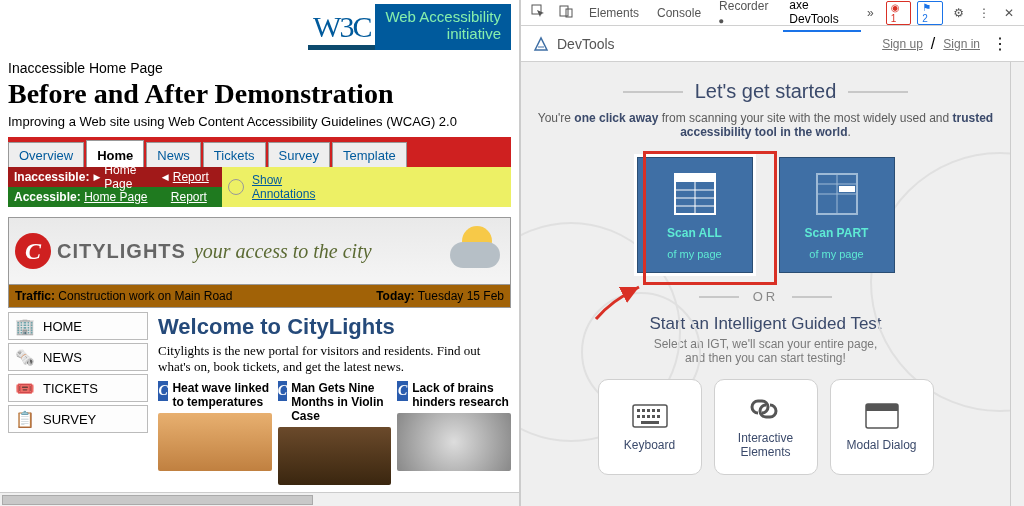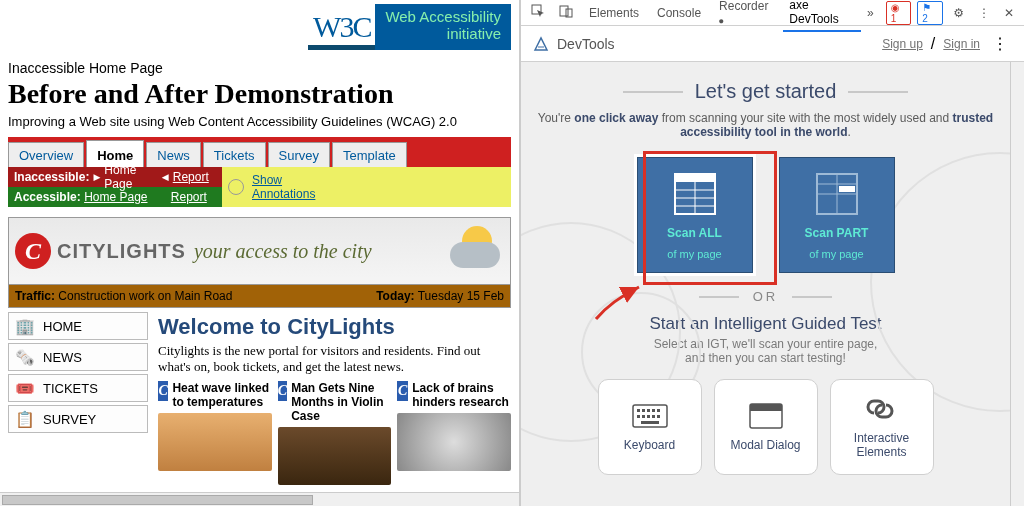--- a/index.html
+++ b/index.html
@@ -341,29 +341,29 @@
               <rect x="10" y="11" width="3" height="3" fill="#555"></rect>
               <rect x="15" y="11" width="3" height="3" fill="#555"></rect>
               <rect x="20" y="11" width="3" height="3" fill="#555"></rect>
               <rect x="25" y="11" width="3" height="3" fill="#555"></rect>
               <rect x="9" y="17" width="18" height="3" fill="#555"></rect>
             </svg>
           <div class="igt-lbl">Keyboard</div>
         </div>
         <div class="igt-tile">
           <svg viewBox="0 0 36 28">
+              <path d="M10 18 a6 6 0 0 1 0-12 h4 a6 6 0 0 1 0 12" fill="none" stroke="#555" stroke-width="3"></path>
+              <path d="M22 10 a6 6 0 0 1 0 12 h-4 a6 6 0 0 1 0-12" fill="none" stroke="#555" stroke-width="3"></path>
+            </svg>
+          <div class="igt-lbl">Interactive Elements</div>
+        </div>
+        <div class="igt-tile">
+          <svg viewBox="0 0 36 28">
               <rect x="2" y="2" width="32" height="24" rx="2" fill="none" stroke="#555" stroke-width="1.5"></rect>
               <rect x="2" y="2" width="32" height="7" fill="#555"></rect>
             </svg>
           <div class="igt-lbl">Modal Dialog</div>
         </div>
-        <div class="igt-tile">
-          <svg viewBox="0 0 36 28">
-              <path d="M10 18 a6 6 0 0 1 0-12 h4 a6 6 0 0 1 0 12" fill="none" stroke="#555" stroke-width="3"></path>
-              <path d="M22 10 a6 6 0 0 1 0 12 h-4 a6 6 0 0 1 0-12" fill="none" stroke="#555" stroke-width="3"></path>
-            </svg>
-          <div class="igt-lbl">Interactive Elements</div>
-        </div>
       </div>
     </div>
     <div class="vscroll"></div>
   </div>
 </div>
 
 </body></html>

